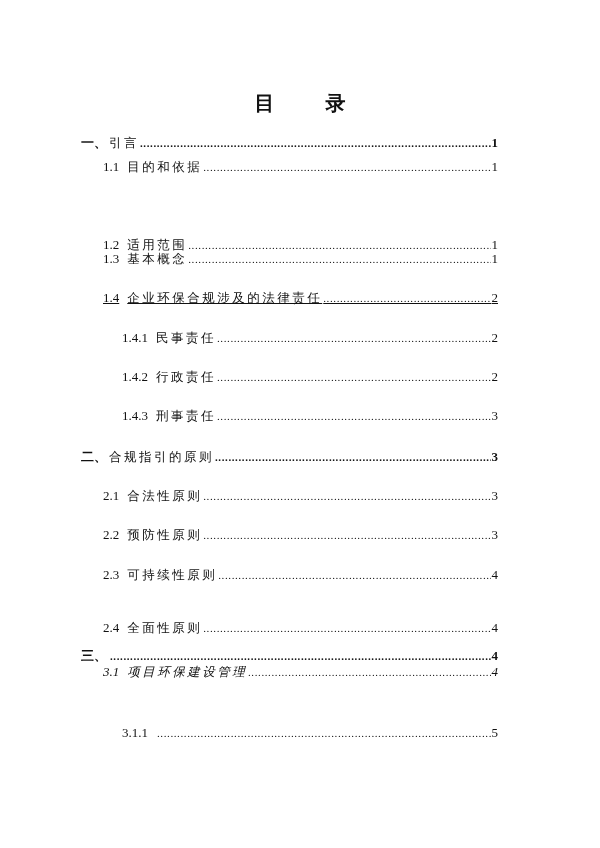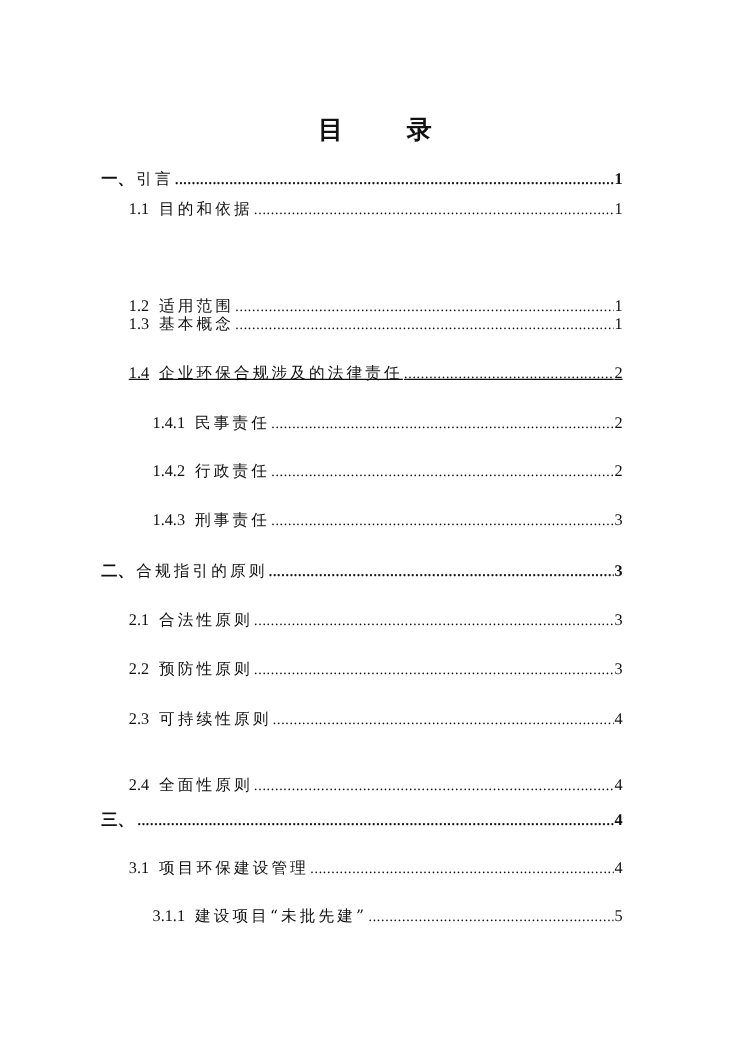--- a/index.html
+++ b/index.html
@@ -103,25 +103,24 @@
       <span class="num">2.4</span>
       <span class="txt">全面性原则</span>
       <span class="dots"></span>
       <span class="pg">4</span>
     </div>
     <div class="entry lvl1" style="top: 647px;">
       <span class="num" style="margin-right: 2px;">三、</span>
       <span class="dots"></span>
       <span class="pg">4</span>
     </div>
-    <div class="entry lvl2" style="top: 686px;">
+    <div class="entry lvl2" style="top: 664px; font-style: italic;">
       <span class="num">3.1</span>
       <span class="txt">项目环保建设管理</span>
       <span class="dots"></span>
       <span class="pg">4</span>
     </div>
     <div class="entry lvl3" style="top: 725px;">
       <span class="num">3.1.1</span>
-      <span class="txt">建设项目“未批先建”</span>
       <span class="dots"></span>
       <span class="pg">5</span>
     </div>
   </div>
 
 </body></html>

